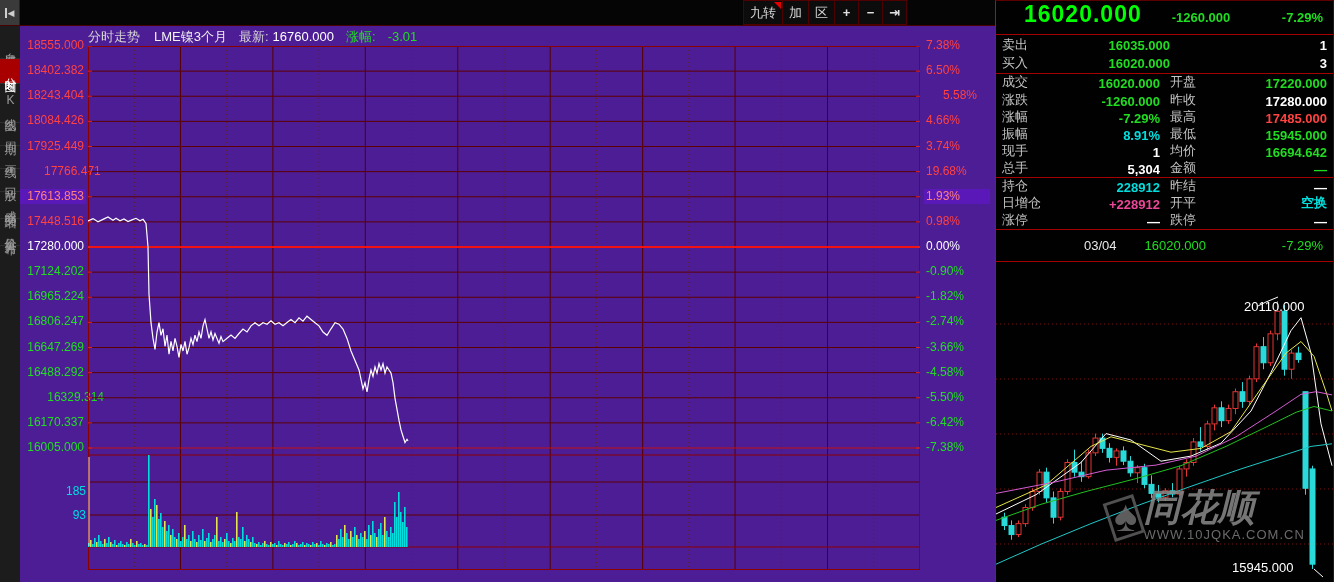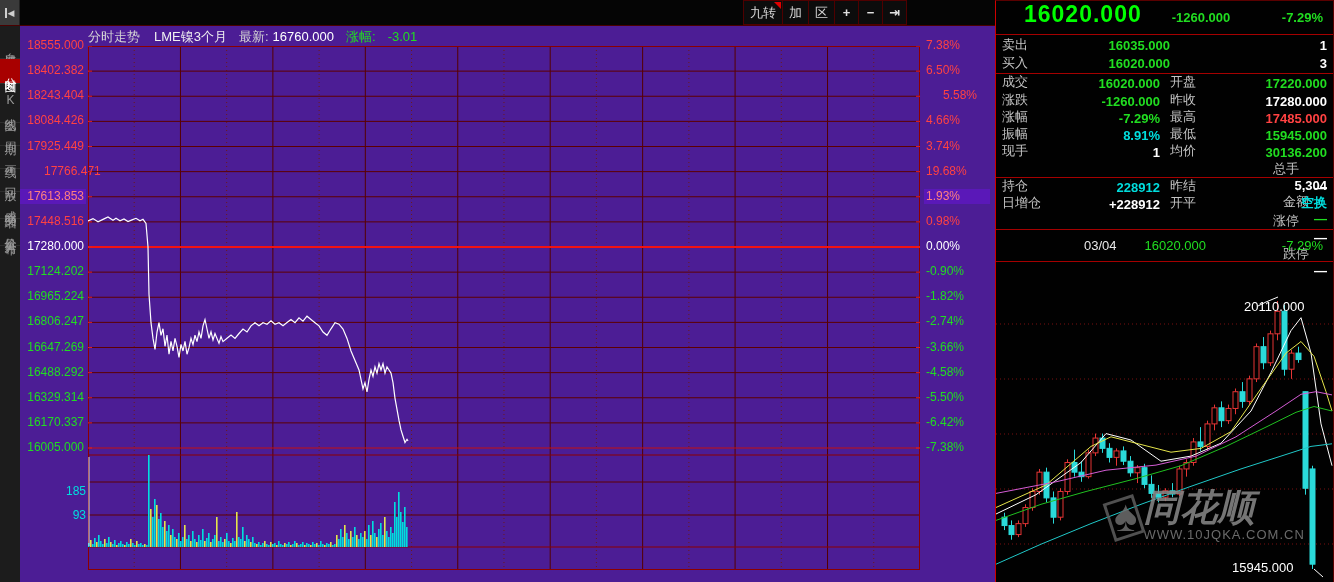--- a/index.html
+++ b/index.html
@@ -58,21 +58,21 @@
   .ba-row{height:18px;display:flex;align-items:center;font-size:13px;padding:0 6px;}
   .ba-row .l{color:#c4c4c4;width:58px;}
   .ba-row .p{color:#21dd21;font-weight:bold;width:110px;text-align:right;}
   .ba-row .q{color:#fff;font-weight:bold;flex:1;text-align:right;}
   .ba-wrap{border-bottom:1px solid #a50000;padding:1px 0;}
   .q-row{height:17.3px;display:flex;align-items:flex-end;font-size:13px;padding:0 6px;}
   .q-row .l1{color:#c4c4c4;width:54px;}
   .q-row .v1{width:104px;text-align:right;font-weight:bold;}
   .q-row .l2{color:#c4c4c4;width:44px;margin-left:10px;}
   .q-row .v2{flex:1;text-align:right;font-weight:bold;}
-  .q-row.sep{border-bottom:1px solid #a50000;flex-direction:column;}
+  .q-row.sep{border-bottom:1px solid #a50000;}
   .rp-date-row{height:32px;display:flex;align-items:center;font-size:13px;
                padding:0 10px 0 88px;border-bottom:1px solid #a50000;}
   .rp-date{color:#e8e8e8;}
   .rp-dprice{color:#21dd21;margin-left:28px;}
   .rp-dpct{color:#21dd21;margin-left:auto;}
   .kline-svg{position:absolute;left:0;top:290px;}
   .watermark{position:absolute;left:118px;top:488px;display:flex;align-items:center;opacity:.85;pointer-events:none;}
   .wm-logo{font-size:44px;color:#6e6e6e;line-height:44px;margin-right:6px;position:relative;}
   .wm-logo::before{content:"";position:absolute;left:-6px;top:4px;width:26px;height:34px;
         border:3px solid #5e5e5e;transform:rotate(-18deg);}
@@ -128,21 +128,21 @@
         <div class="axis-l" style="top: 112.5px; color: rgb(255, 66, 66);">17925.449</div>
         <div class="axis-l" style="top: 137.625px; color: rgb(255, 66, 66); padding-left: 24px;">17766.471</div>
         <div class="axis-l axis-hl" style="top: 162.75px; color: rgb(255, 66, 66);">17613.853</div>
         <div class="axis-l" style="top: 187.875px; color: rgb(255, 66, 66);">17448.516</div>
         <div class="axis-l" style="top: 213px; color: rgb(255, 255, 255);">17280.000</div>
         <div class="axis-l" style="top: 238.125px; color: rgb(33, 221, 33);">17124.202</div>
         <div class="axis-l" style="top: 263.25px; color: rgb(33, 221, 33);">16965.224</div>
         <div class="axis-l" style="top: 288.375px; color: rgb(33, 221, 33);">16806.247</div>
         <div class="axis-l" style="top: 313.5px; color: rgb(33, 221, 33);">16647.269</div>
         <div class="axis-l" style="top: 338.625px; color: rgb(33, 221, 33);">16488.292</div>
-        <div class="axis-l" style="top: 363.75px; color: rgb(33, 221, 33);">16329.314</div>
+        <div class="axis-l" style="top: 363.75px; color: rgb(33, 221, 33); margin-left: 20px;">16329.314</div>
         <div class="axis-l" style="top: 388.875px; color: rgb(33, 221, 33);">16170.337</div>
         <div class="axis-l" style="top: 414px; color: rgb(33, 221, 33);">16005.000</div>
       </div>
     <div id="right-axis">
         <div class="axis-r" style="top: 12px; color: rgb(255, 66, 66);">7.38%</div>
         <div class="axis-r" style="top: 37.125px; color: rgb(255, 66, 66);">6.50%</div>
         <div class="axis-r" style="top: 62.25px; color: rgb(255, 66, 66); margin-left: 17px;">5.58%</div>
         <div class="axis-r" style="top: 87.375px; color: rgb(255, 66, 66);">4.66%</div>
         <div class="axis-r" style="top: 112.5px; color: rgb(255, 66, 66);">3.74%</div>
         <div class="axis-r" style="top: 137.625px; color: rgb(255, 66, 66);">19.68%</div>
@@ -443,37 +443,37 @@
         <div class="q-row">
           <span class="l1">振幅</span>
           <span class="v1" style="color: rgb(0, 222, 222);">8.91%</span>
           <span class="l2">最低</span>
           <span class="v2" style="color: rgb(33, 221, 33);">15945.000</span>
         </div>
         <div class="q-row">
           <span class="l1">现手</span>
           <span class="v1" style="color: rgb(255, 255, 255);">1</span>
           <span class="l2">均价</span>
-          <span class="v2" style="color: rgb(33, 221, 33);">30136.200</span>
+          <span class="v2" style="color: rgb(33, 221, 33);">16694.642</span>
         </div>
         <div class="q-row sep">
           <span class="l1">总手</span>
           <span class="v1" style="color: rgb(255, 255, 255);">5,304</span>
           <span class="l2">金额</span>
           <span class="v2" style="color: rgb(33, 221, 33);">—</span>
         </div>
         <div class="q-row">
           <span class="l1">持仓</span>
           <span class="v1" style="color: rgb(0, 222, 222);">228912</span>
           <span class="l2">昨结</span>
           <span class="v2" style="color: rgb(255, 255, 255);">—</span>
         </div>
         <div class="q-row">
           <span class="l1">日增仓</span>
-          <span class="v1" style="color: #ffffff; margin-top: 32px;">+228912</span>
+          <span class="v1" style="color: #ec4899; margin-top: 32px;">+228912</span>
           <span class="l2">开平</span>
           <span class="v2" style="color: rgb(0, 222, 222);">空换</span>
         </div>
         <div class="q-row sep">
           <span class="l1">涨停</span>
           <span class="v1" style="color: rgb(255, 255, 255);">—</span>
           <span class="l2">跌停</span>
           <span class="v2" style="color: rgb(255, 255, 255);">—</span>
         </div>
       </div>

